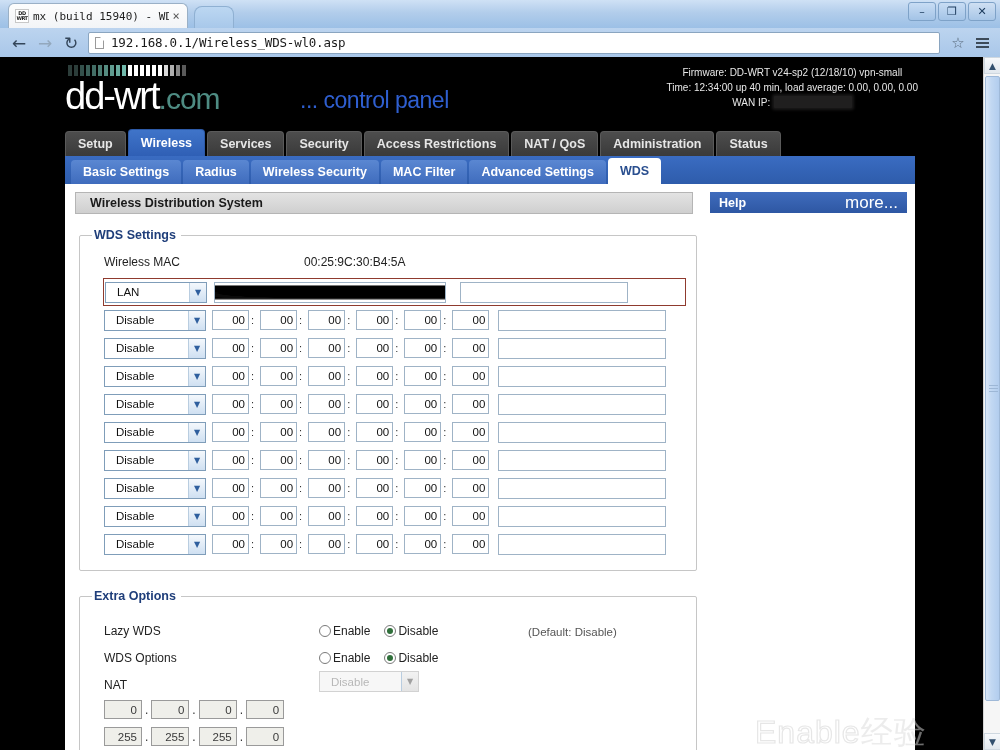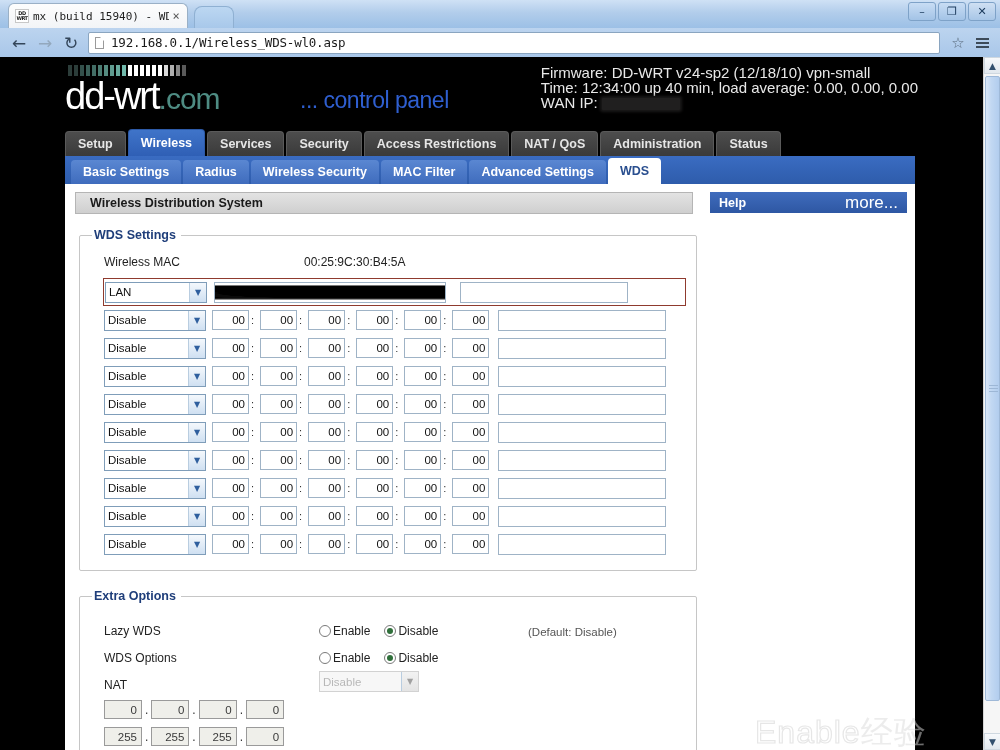--- a/index.html
+++ b/index.html
@@ -152,22 +152,22 @@
     font-size: 38px; font-weight: 400; letter-spacing: -2px;
     color: #ffffff; line-height: 38px; margin-top: 1px;
   }
   .logo-text .dot-com { color: #4e8c83; font-size: 30px; letter-spacing:-1px; }
   .cpanel {
     position: absolute; left: 300px; top: 30px;
     font-size: 23px; color: #2f5fd0; letter-spacing: -0.5px;
     font-family: "Liberation Sans", sans-serif;
   }
   .sysinfo {
-    position: absolute; right: 65px; top: 8px; text-align: left;
-    color: #e8e8e8; font-size: 15px; line-height: 15px;
+    position: absolute; right: 65px; top: 8px; text-align: center;
+    color: #e8e8e8; font-size: 10px; line-height: 15px;
     font-family: "Liberation Sans", sans-serif;
   }
   .redact-bar {
     display: inline-block; width: 78px; height: 12px;
     background: #201f1f; vertical-align: -2px; margin-left: 4px;
     border-radius: 1px;
     box-shadow: 0 0 3px 2px #1a1919;
   }
 
   
@@ -238,21 +238,21 @@
     display: flex; align-items: center; gap: 0; height: 28px;
     margin-left: 14px;
   }
   .wds-row.first {
     border: 1px solid #8f3a2e; padding: 1px; margin-left: 13px;
   }
   select.ddw {
     width: 102px; height: 21px; font-size: 11.5px;
     font-family: "Liberation Sans", sans-serif;
     border: 1px solid #7f9db9; background: #fff; color: #111;
-    padding-left: 3px;
+    padding-left: 11px;
     -webkit-appearance: none; appearance: none;
   }
   .sel-wrap { position: relative; width: 102px; height: 21px; }
   .sel-wrap .arrow {
     position: absolute; right: 1px; top: 1px; width: 17px; height: 19px;
     background: linear-gradient(180deg,#f4f8fc 0%,#cfe0f2 100%);
     border-left: 1px solid #b9cde0;
     display:flex;align-items:center;justify-content:center;
     font-size: 8px; color: #2f5f9e; pointer-events:none;
     font-family:"DejaVu Sans",sans-serif;

